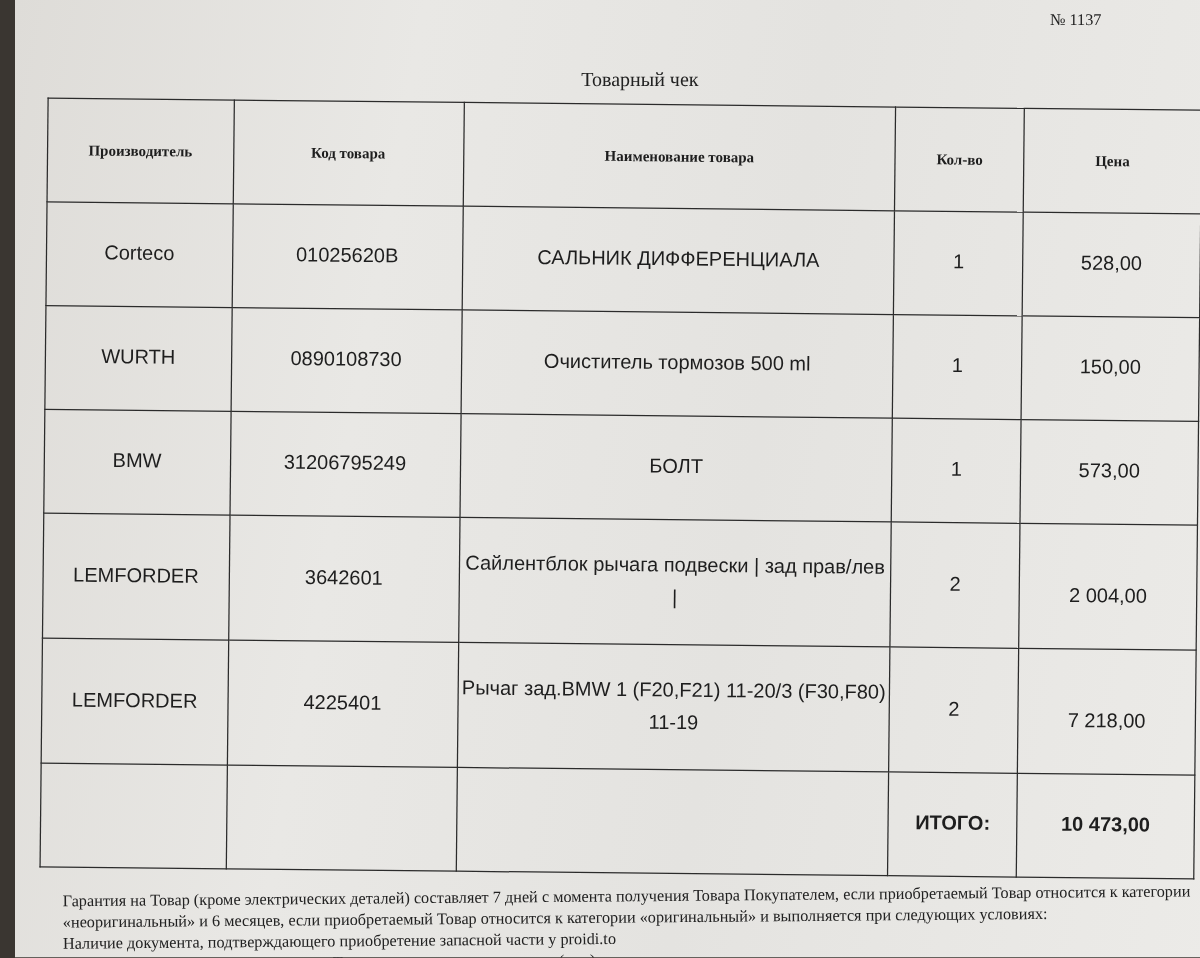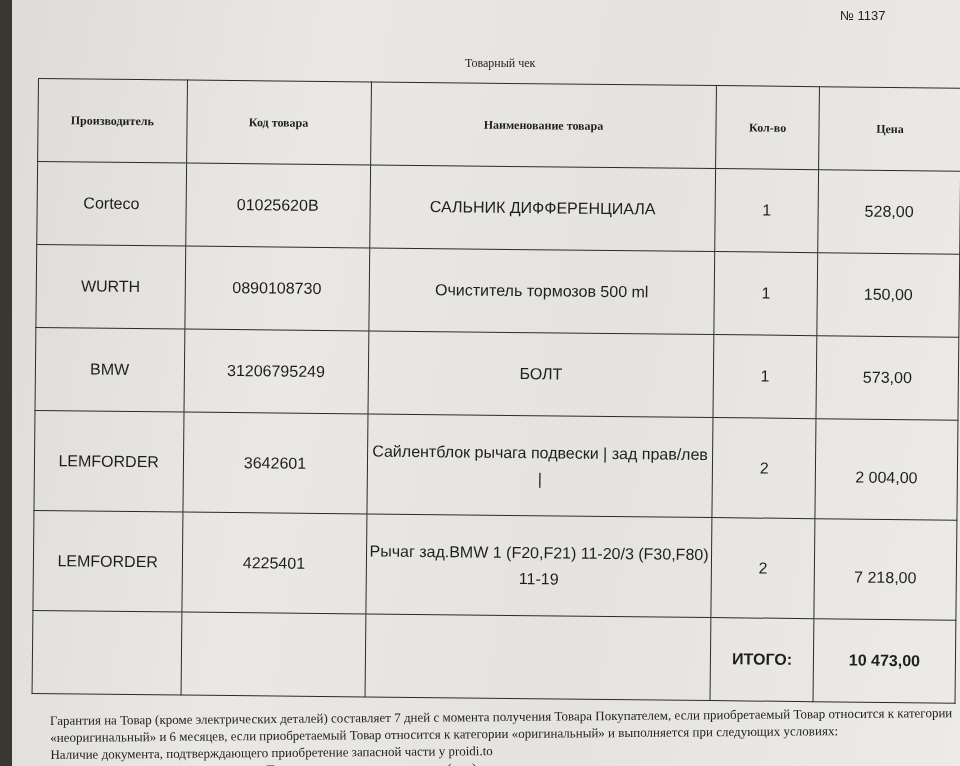--- a/index.html
+++ b/index.html
@@ -8,25 +8,25 @@
       background: #3a3631;
       position: relative;
       font-family: "Liberation Sans", sans-serif;
     }
     .paper {
       position: absolute; left: 12px; top: 0; width: 960px; height: 766px;
       background: linear-gradient(100deg, #dedcd8 0%, #e9e8e5 30%, #e4e3e0 60%, #ecebe8 100%);
     }
     .doc-number {
       position: absolute; left: 828px; top: 8px;
-      font-family: Liberation Sans, sans-serif; font-size: 13px; color: #222;
+      font-family: Liberation Serif, serif; font-size: 13px; color: #222;
     }
     .doc-title {
       position: absolute; left: 453px; top: 56px;
-      font-family: "Liberation Serif", serif; font-size: 12px; color: #222;
+      font-family: "Liberation Serif", serif; font-size: 16px; color: #222;
     }
     table.receipt {
       position: absolute; left: 26px; top: 78px;
       border-collapse: collapse; width: 924px;
       transform: rotate(0.6deg); transform-origin: left top;
     }
     table.receipt td, table.receipt th {
       border: 1.3px solid #2b2b2b;
       text-align: center; color: #1e1e1e;
     }

